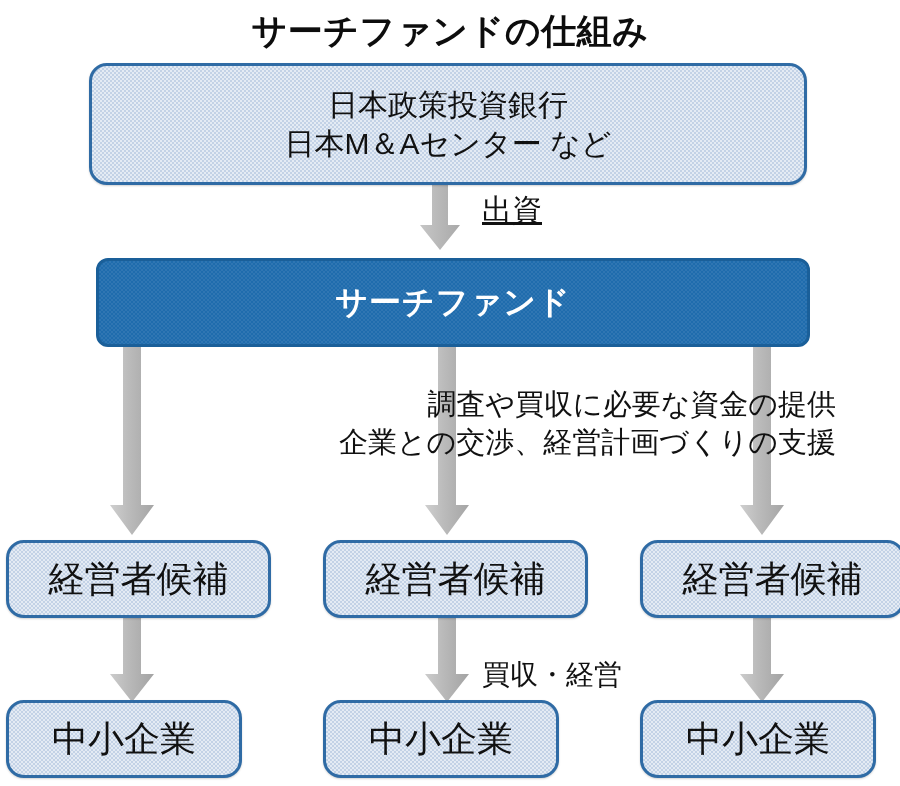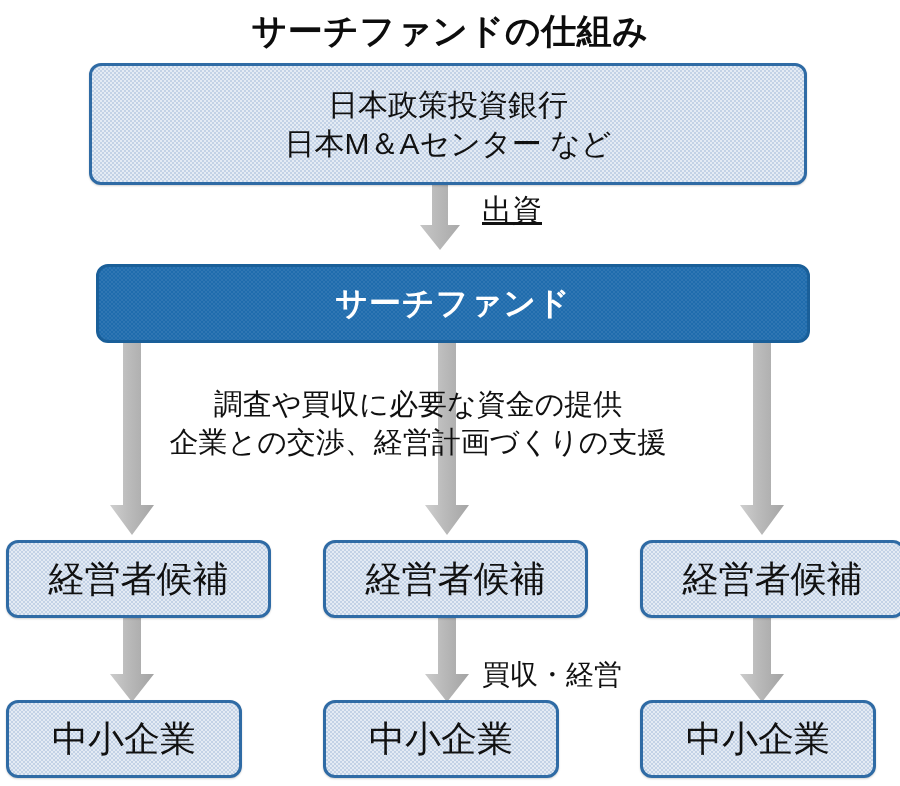--- a/index.html
+++ b/index.html
@@ -47,37 +47,38 @@
     z-index: 3;
   }
   .box-light {
     background-color: #c3d2e6;
     background-image:
       linear-gradient(45deg, rgba(255,255,255,0.55) 25%, transparent 25%, transparent 75%, rgba(255,255,255,0.55) 75%),
       linear-gradient(45deg, rgba(255,255,255,0.55) 25%, transparent 25%, transparent 75%, rgba(255,255,255,0.55) 75%);
     background-size: 4px 4px;
     background-position: 0 0, 2px 2px;
     box-shadow: 0 1px 2px rgba(0,0,0,0.18);
+    border-radius: 18px;
   }
   .box-dark {
     background-color: #1f6cad;
     background-image:
       linear-gradient(45deg, rgba(255,255,255,0.07) 25%, transparent 25%, transparent 75%, rgba(255,255,255,0.07) 75%),
       linear-gradient(45deg, rgba(255,255,255,0.07) 25%, transparent 25%, transparent 75%, rgba(255,255,255,0.07) 75%);
     background-size: 4px 4px;
     background-position: 0 0, 2px 2px;
     border-color: #1a5f99;
     color: #ffffff;
     font-weight: bold;
   }
 
   #box-top        { left: 89px;  top: 63px;  width: 718px; height: 122px; }
   #box-top .lines { line-height: 1.30; font-size: 30px; }
 
-  #box-fund       { left: 96px;  top: 264px; width: 714px; height: 79px;
+  #box-fund       { left: 96px;  top: 258px; width: 714px; height: 89px;
                     font-size: 32px; letter-spacing: 1px; }
 
   .box-mgr { top: 540px; width: 265px; height: 78px; font-size: 36px; }
   #box-mgr-1 { left: 6px; }
   #box-mgr-2 { left: 323px; }
   #box-mgr-3 { left: 640px; }
 
   .box-sme { top: 700px; width: 236px; height: 78px; font-size: 36px; }
   #box-sme-1 { left: 6px; }
   #box-sme-2 { left: 323px; }
@@ -110,21 +111,21 @@
   #label-shusshi {
     left: 482px;
     top: 190px;
     font-size: 30px;
     text-decoration: underline;
   }
   #label-middle {
     left: 0;
     top: 385px;
     width: 836px;
-    text-align: center;
+    text-align: right;
     font-size: 29px;
     line-height: 1.32;
   }
   #label-baishu {
     left: 478px;
     top: 628px;
     font-size: 28px;
     padding: 0 4px;
     margin-top: 28px;
   }

